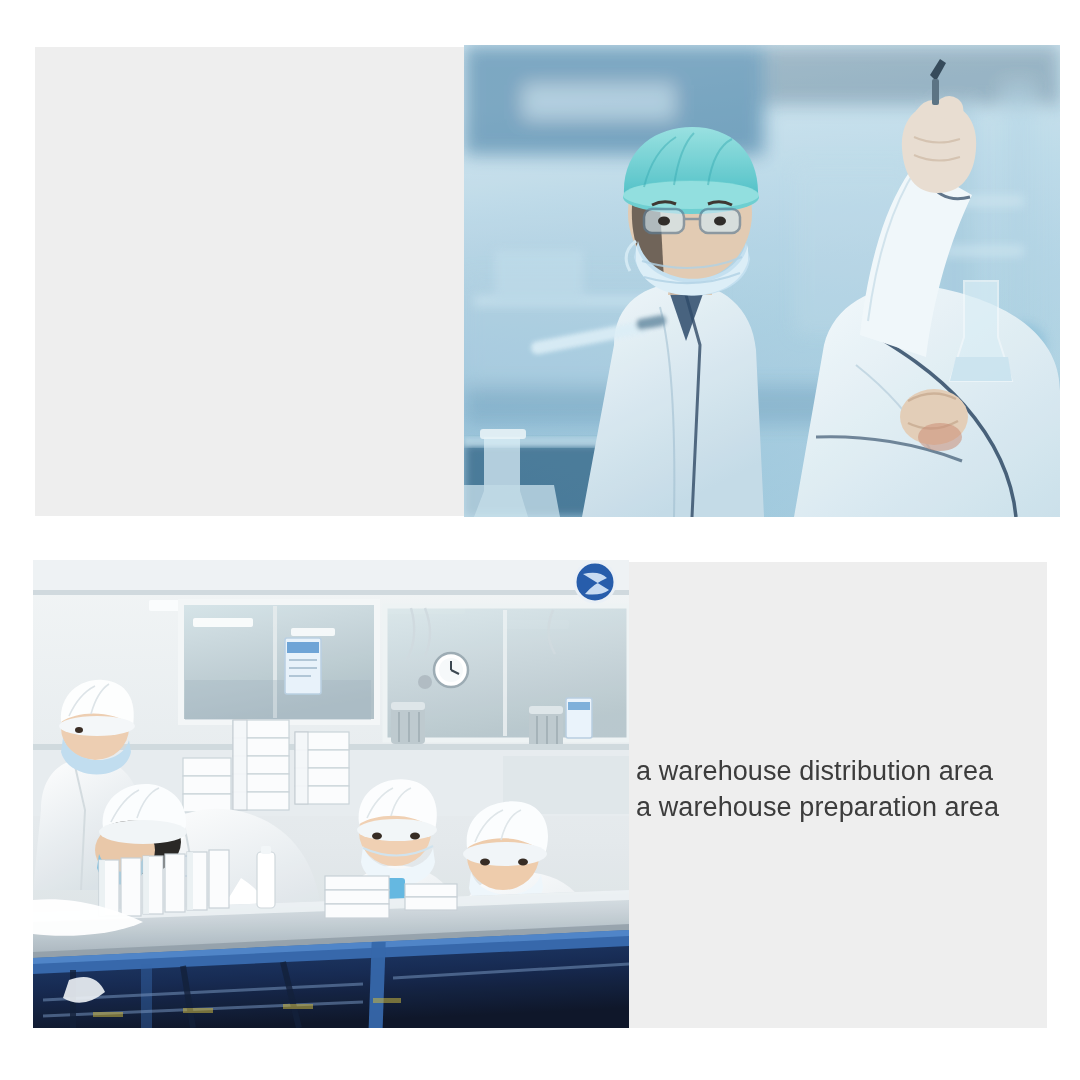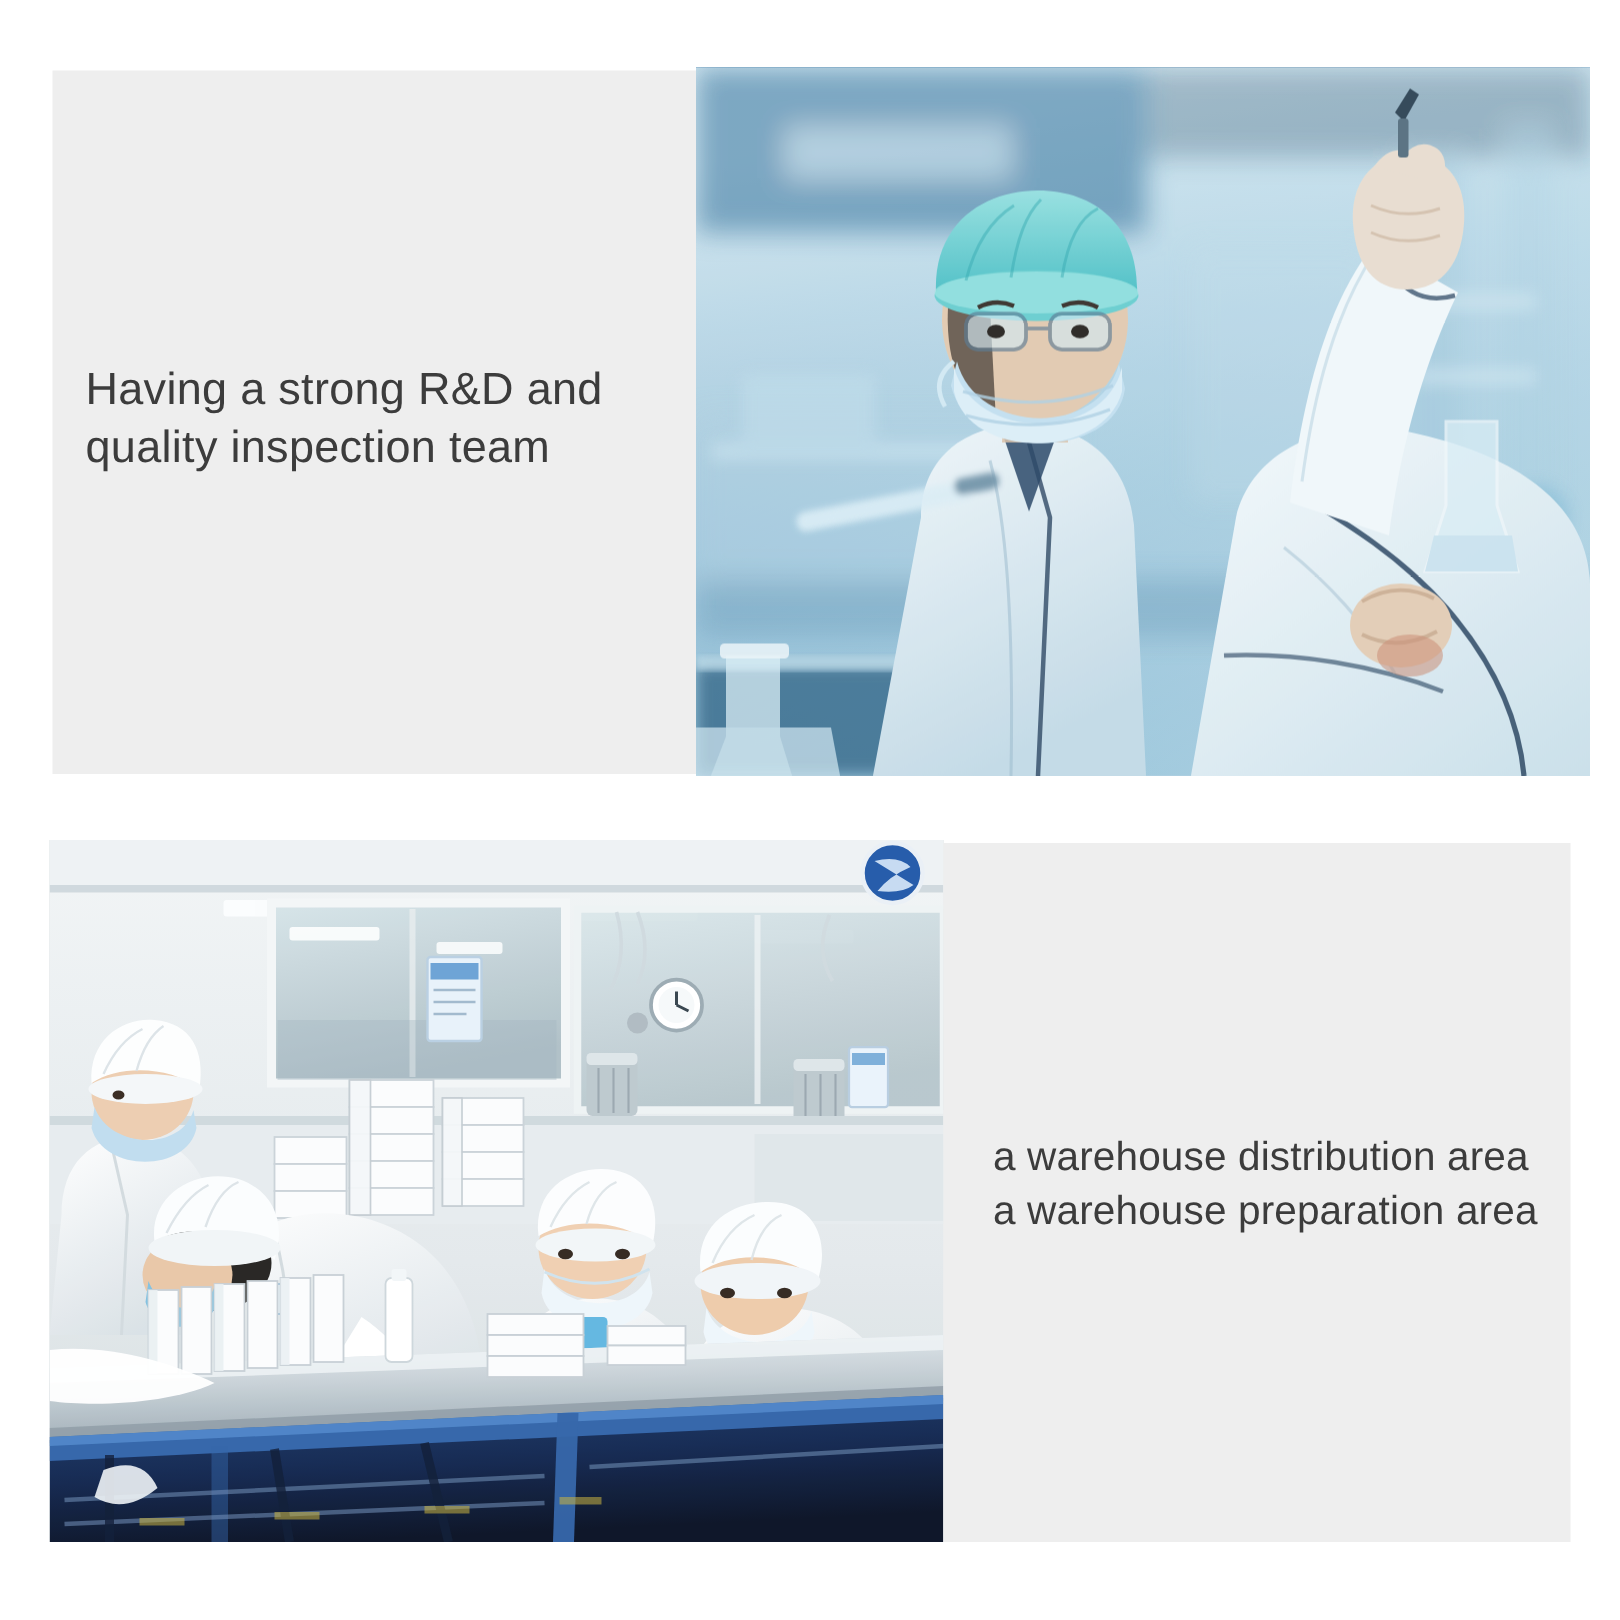--- a/index.html
+++ b/index.html
@@ -26,37 +26,35 @@
   
   .sec2-photo{
     position:absolute; left:33px; top:560px; width:596px; height:468px;
     overflow:hidden; background:#d8dde0;
   }
   .sec2-panel{
     position:absolute; left:629px; top:562px; width:418px; height:466px;
     background:#eeeeee;
   }
   .sec2-caption{
-    position:absolute; left:662px; top:753px; width:400px;
+    position:absolute; left:636px; top:753px; width:400px;
     color:#3c3c3c; font-size:27px; line-height:36px; font-weight:300;
     letter-spacing:.1px; white-space:pre-line;
   }
 
   .ph{ position:absolute; inset:0; }
   .ph svg{ display:block; width:100%; height:100%; }
 </style>
 </head>
 <body>
 
 <div class="page">
 
   <div class="sec1-panel"></div>
 
-  <div class="sec1-caption">Having a strong R&amp;D and
-quality inspection team</div>
 
   <div class="sec1-photo">
     <div class="ph">
       <svg viewBox="0 0 596 472" preserveAspectRatio="xMidYMid slice">
         <defs>
           <linearGradient id="labBg" x1="0" y1="0" x2="1" y2="1">
             <stop offset="0" stop-color="#4d86ae"></stop>
             <stop offset="0.45" stop-color="#7fb2cf"></stop>
             <stop offset="1" stop-color="#b9d8e6"></stop>
           </linearGradient>

